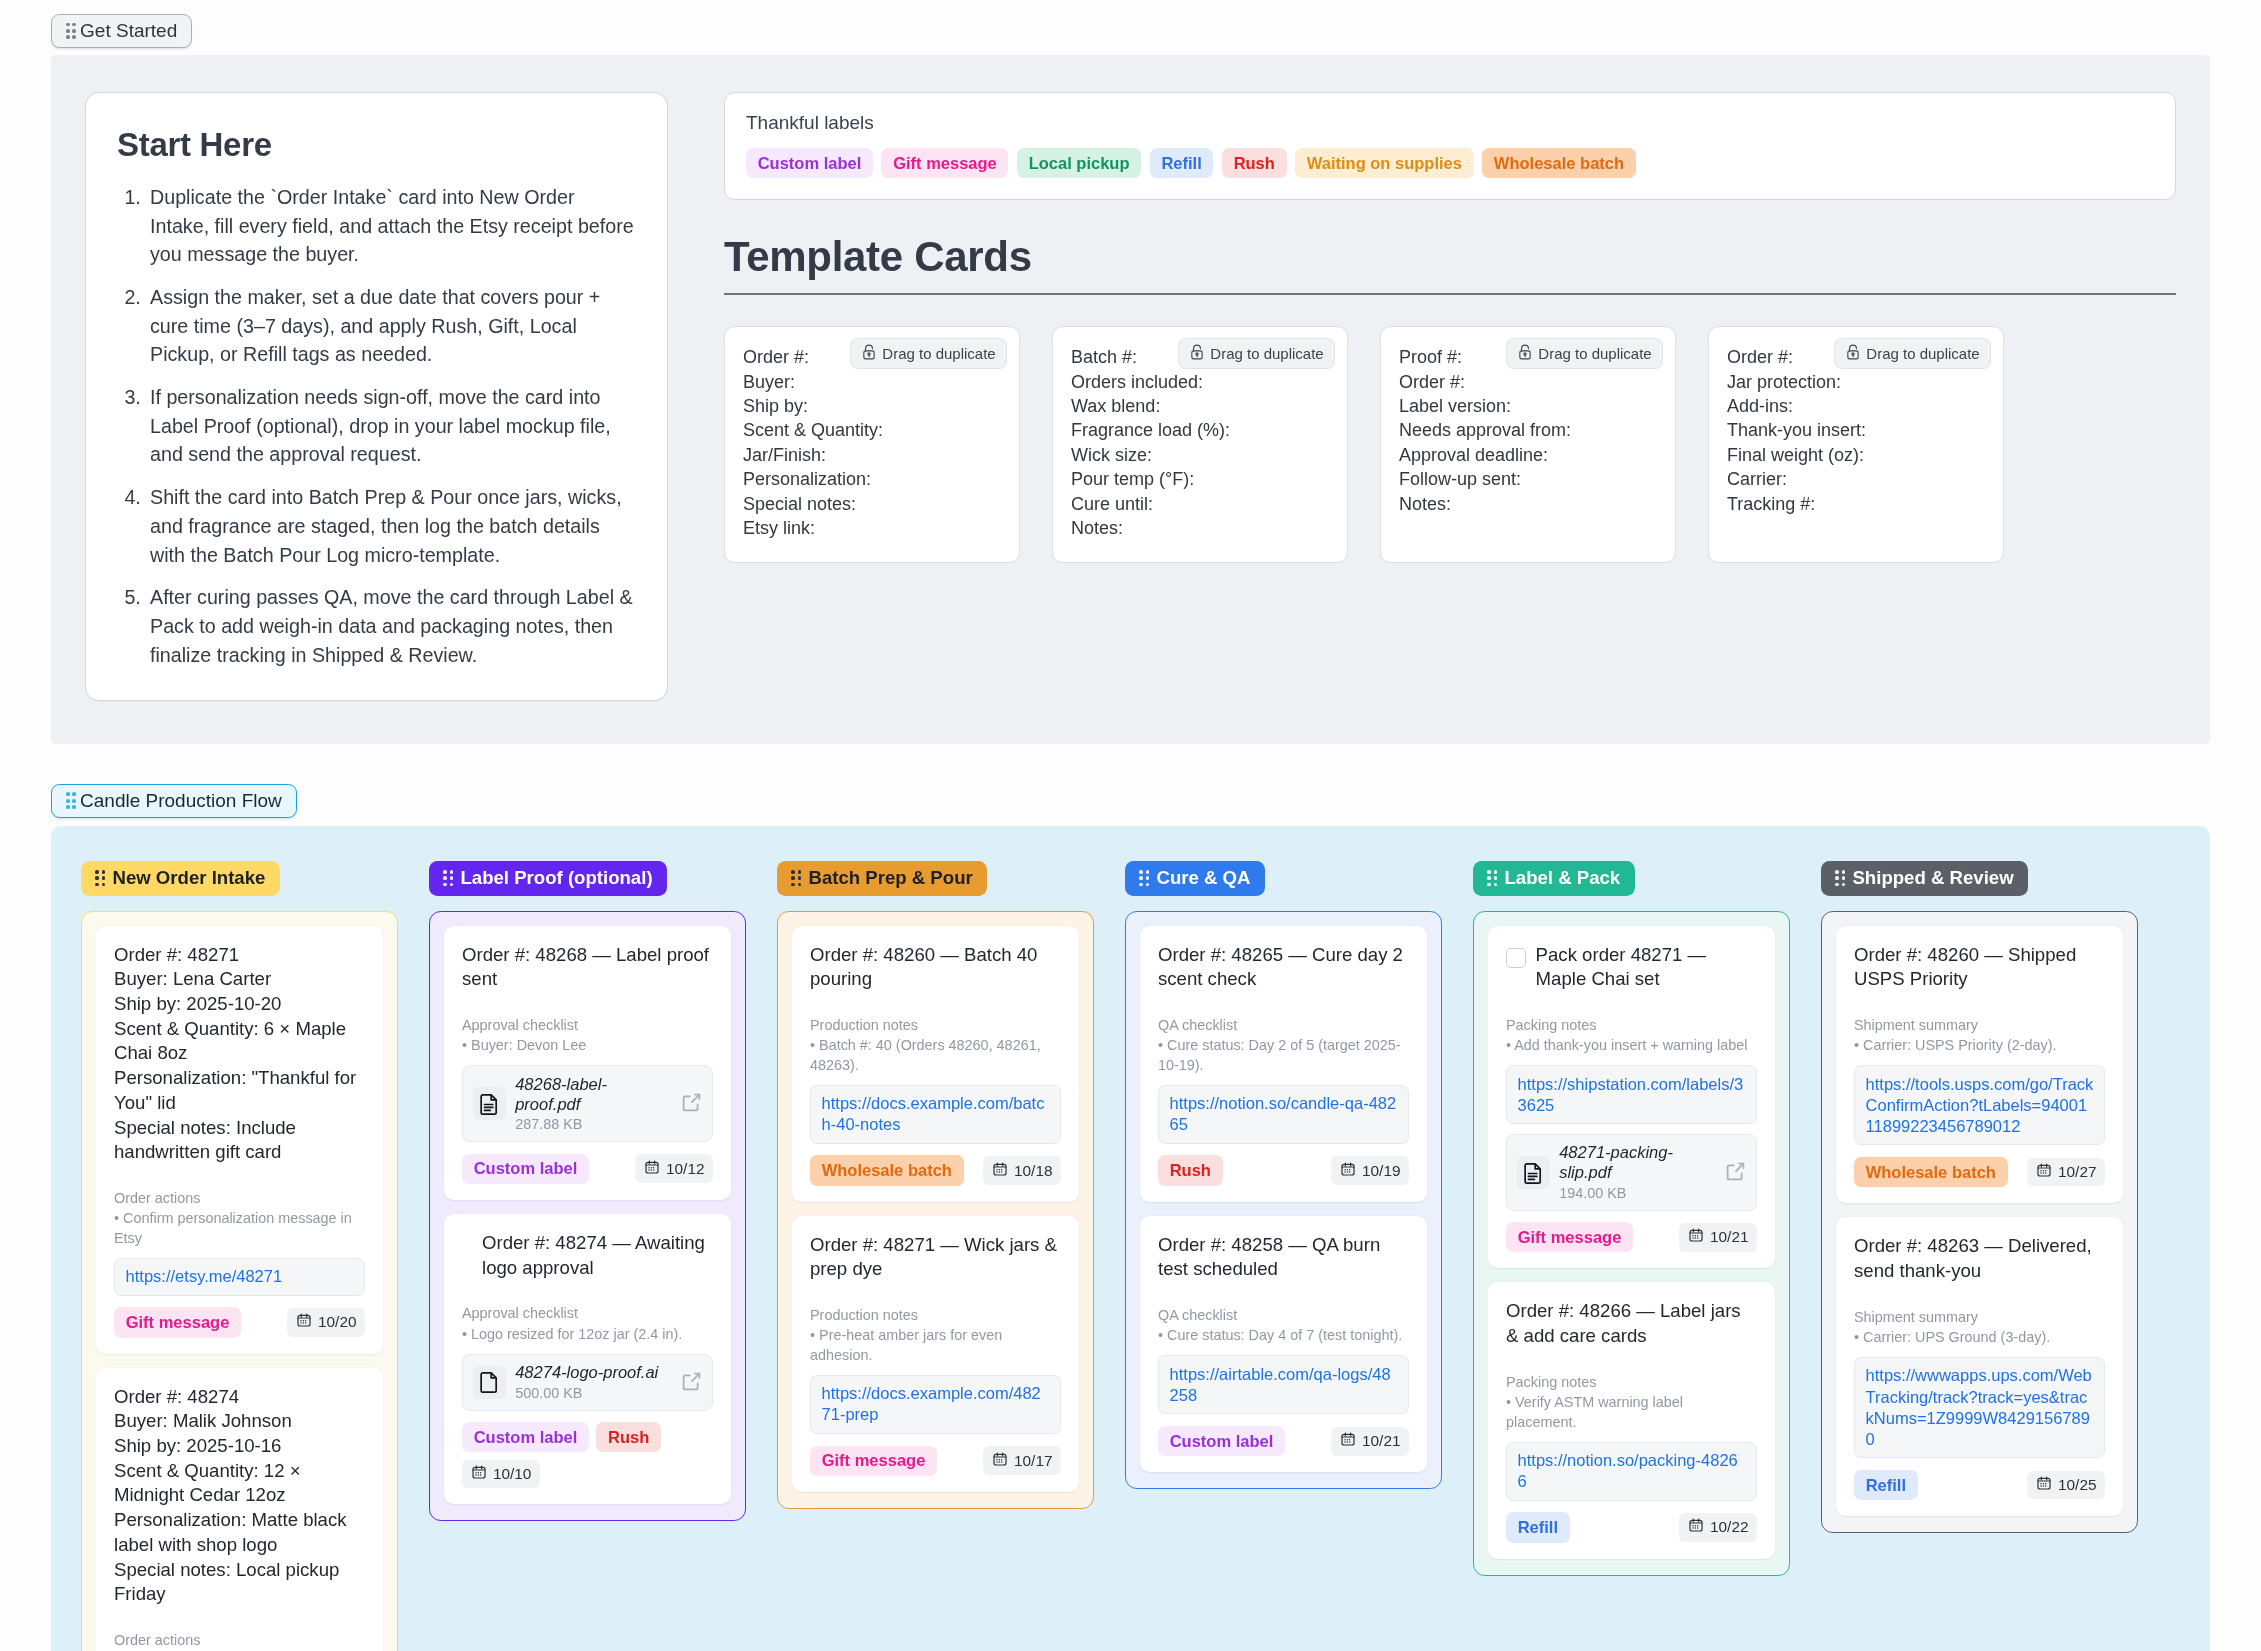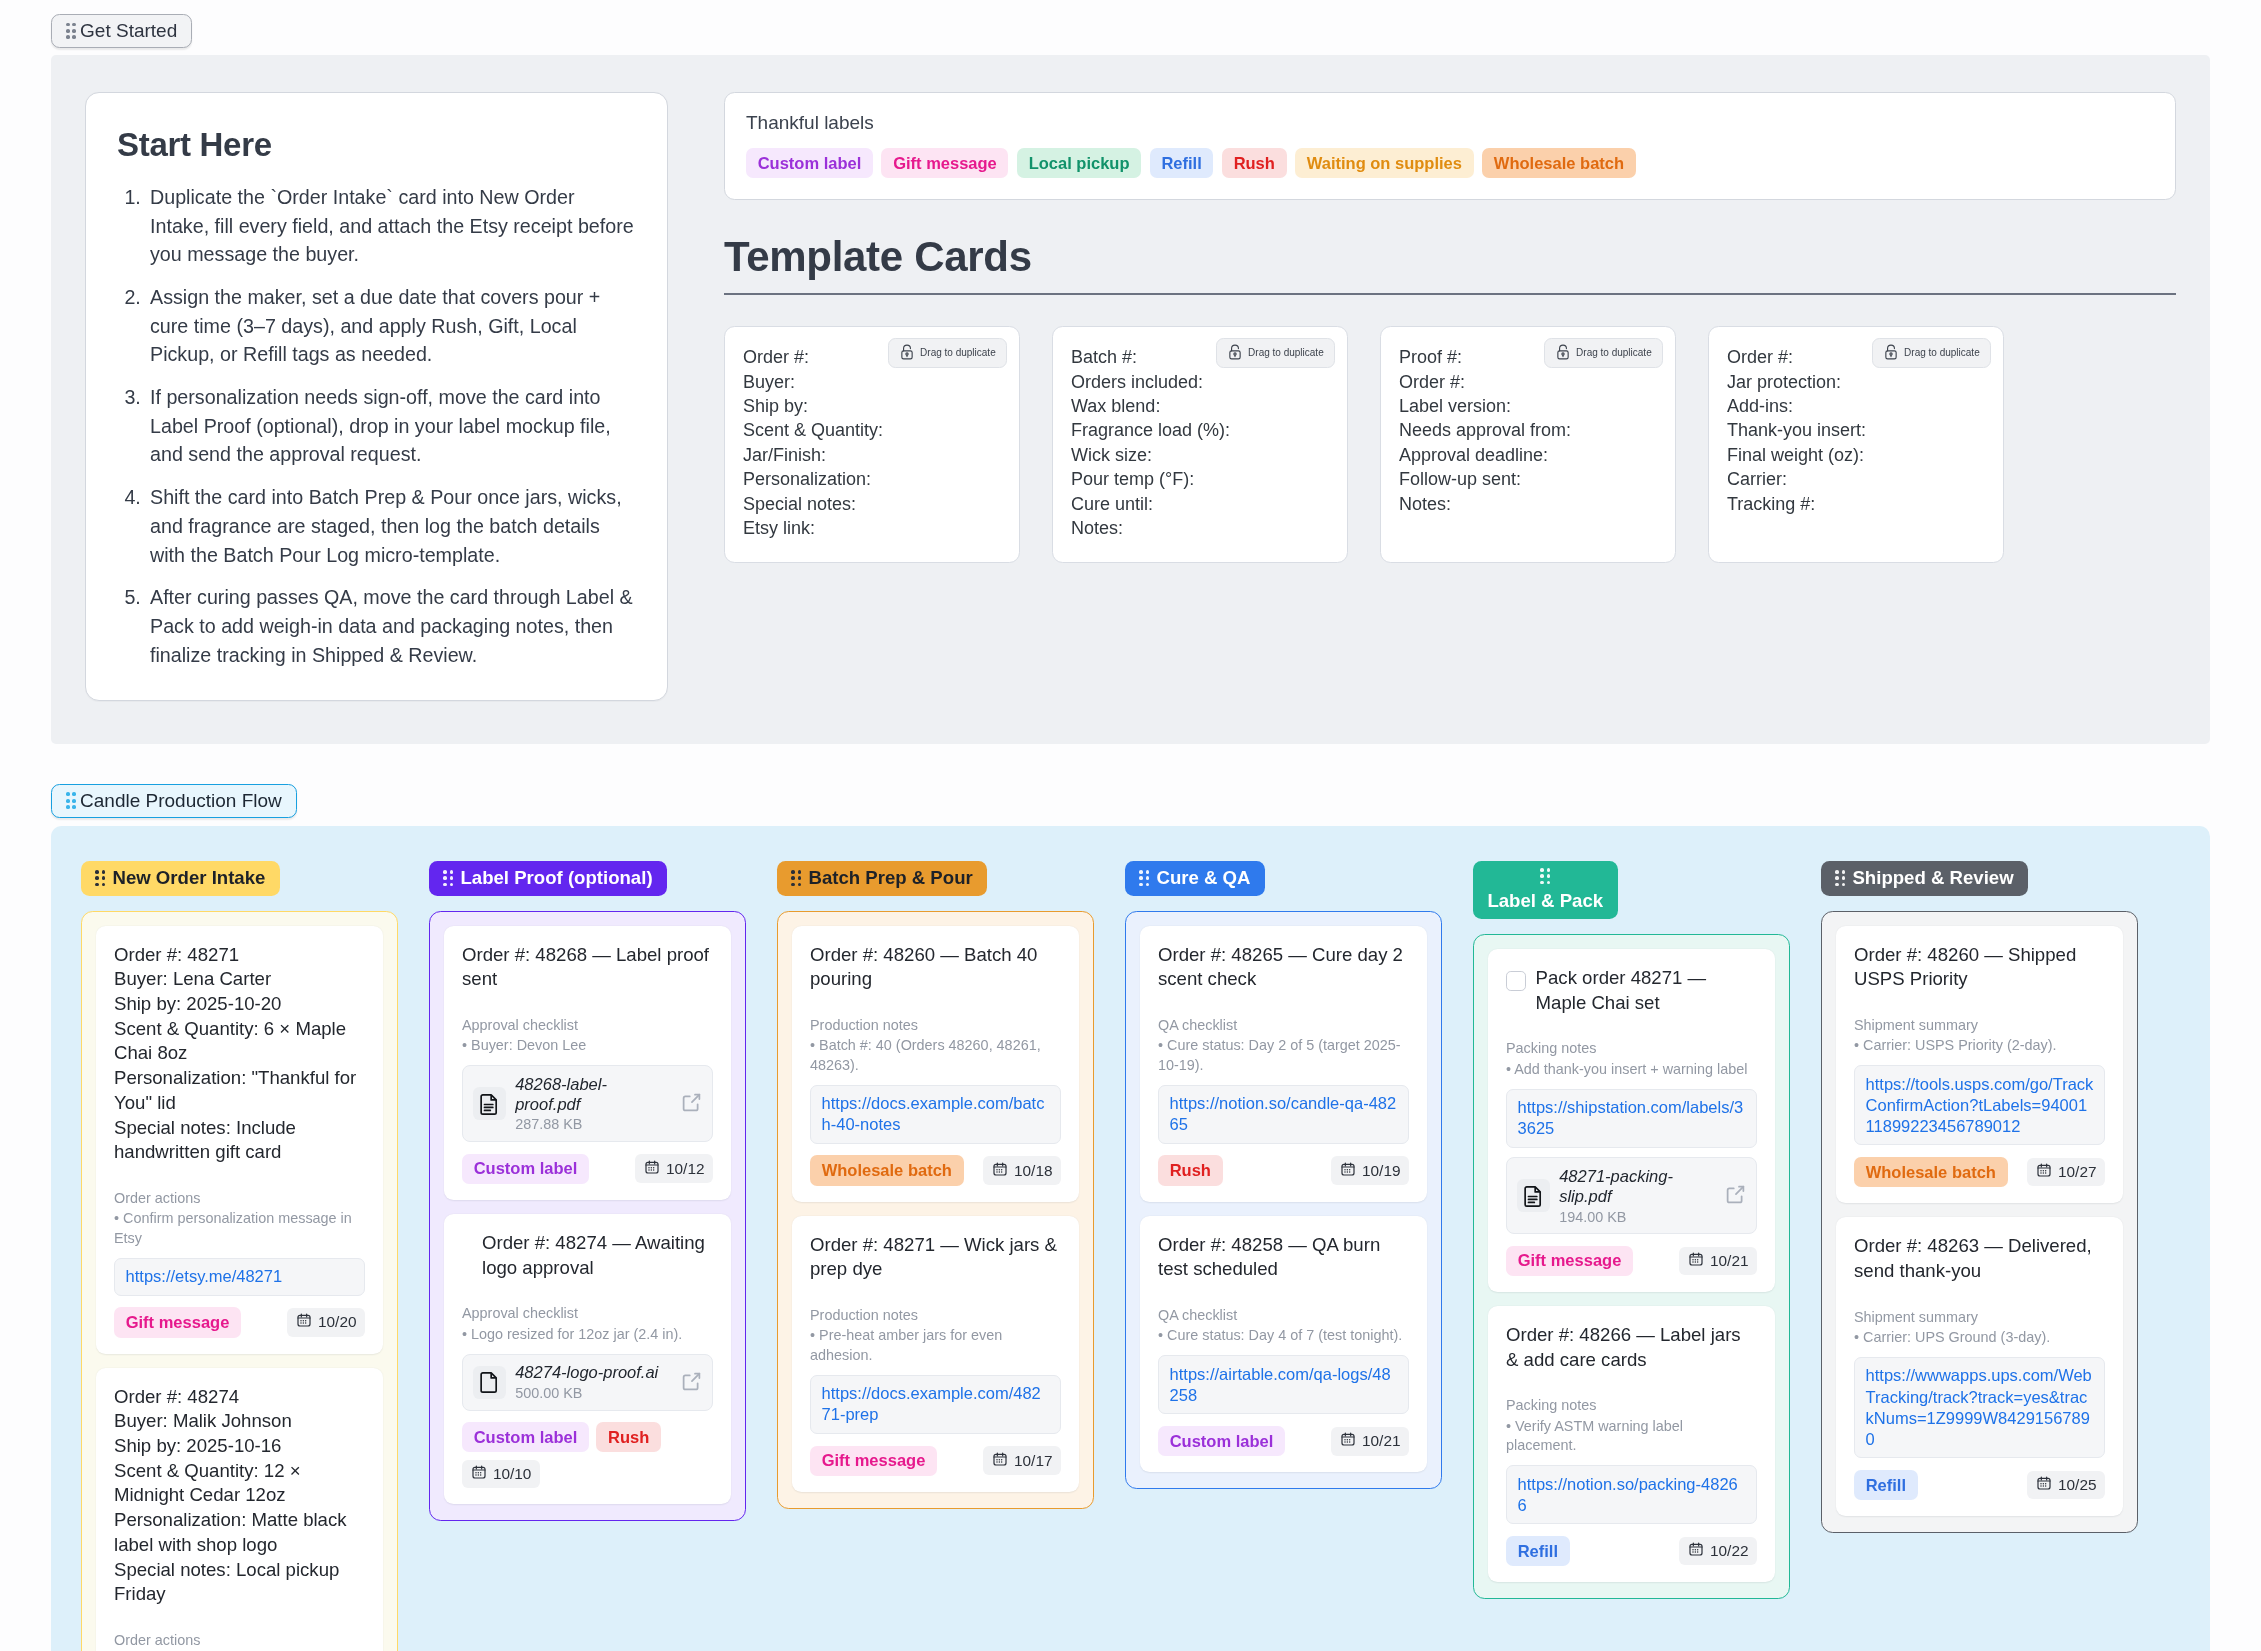--- a/index.html
+++ b/index.html
@@ -147,21 +147,21 @@
     position: absolute;
     top: 10.6px;
     right: 11.7px;
     display: inline-flex;
     align-items: center;
     gap: 6.4px;
     background: #f1f2f4;
     border: 1.1px solid #dfe2e7;
     border-radius: 7.4px;
     padding: 5.3px 10.6px;
-    font-size: 10px;
+    font-size: 15px;
     color: #3d434d;
     white-space: nowrap;
     margin-left: 26px;
   }
   .lock-ico { width: 14px; height: 16px; flex: 0 0 auto; }
 
   
   .board-wrap { margin-top: 30px; }
   .board {
     margin: 8.5px 51px 0 51px;
@@ -678,21 +678,21 @@
                 <span><svg class="cal-ico" viewBox="0 0 24 24" fill="none" stroke="#2c313a" stroke-width="1.8" stroke-linecap="round">
                     <rect x="3" y="5" width="18" height="16" rx="3"></rect>
                     <path d="M3 9h18M8 3v4M16 3v4"></path>
                     <path d="M7.5 13h.01M11 13h.01M14.5 13h.01M7.5 16.5h.01M11 16.5h.01M14.5 16.5h.01" stroke-width="2.2"></path>
                   </svg></span>
                 <span>10/21</span>
               </span>
             </div>
           </div>
         </div></div>
-      <div class="col"><div class="col-head" style="background: rgb(34, 184, 150); color: rgb(255, 255, 255); flex-direction: column;">
+      <div class="col"><div class="col-head" style="background: rgb(34, 184, 150); color: rgb(255, 255, 255);">
           <span class="dots">
             <i></i>
             <i></i>
             <i></i>
             <i></i>
             <i></i>
             <i></i>
           </span>
           <span>Label &amp; Pack</span>
         </div><div class="col-body" style="background: rgb(232, 247, 243); border-color: rgb(34, 184, 150);">

